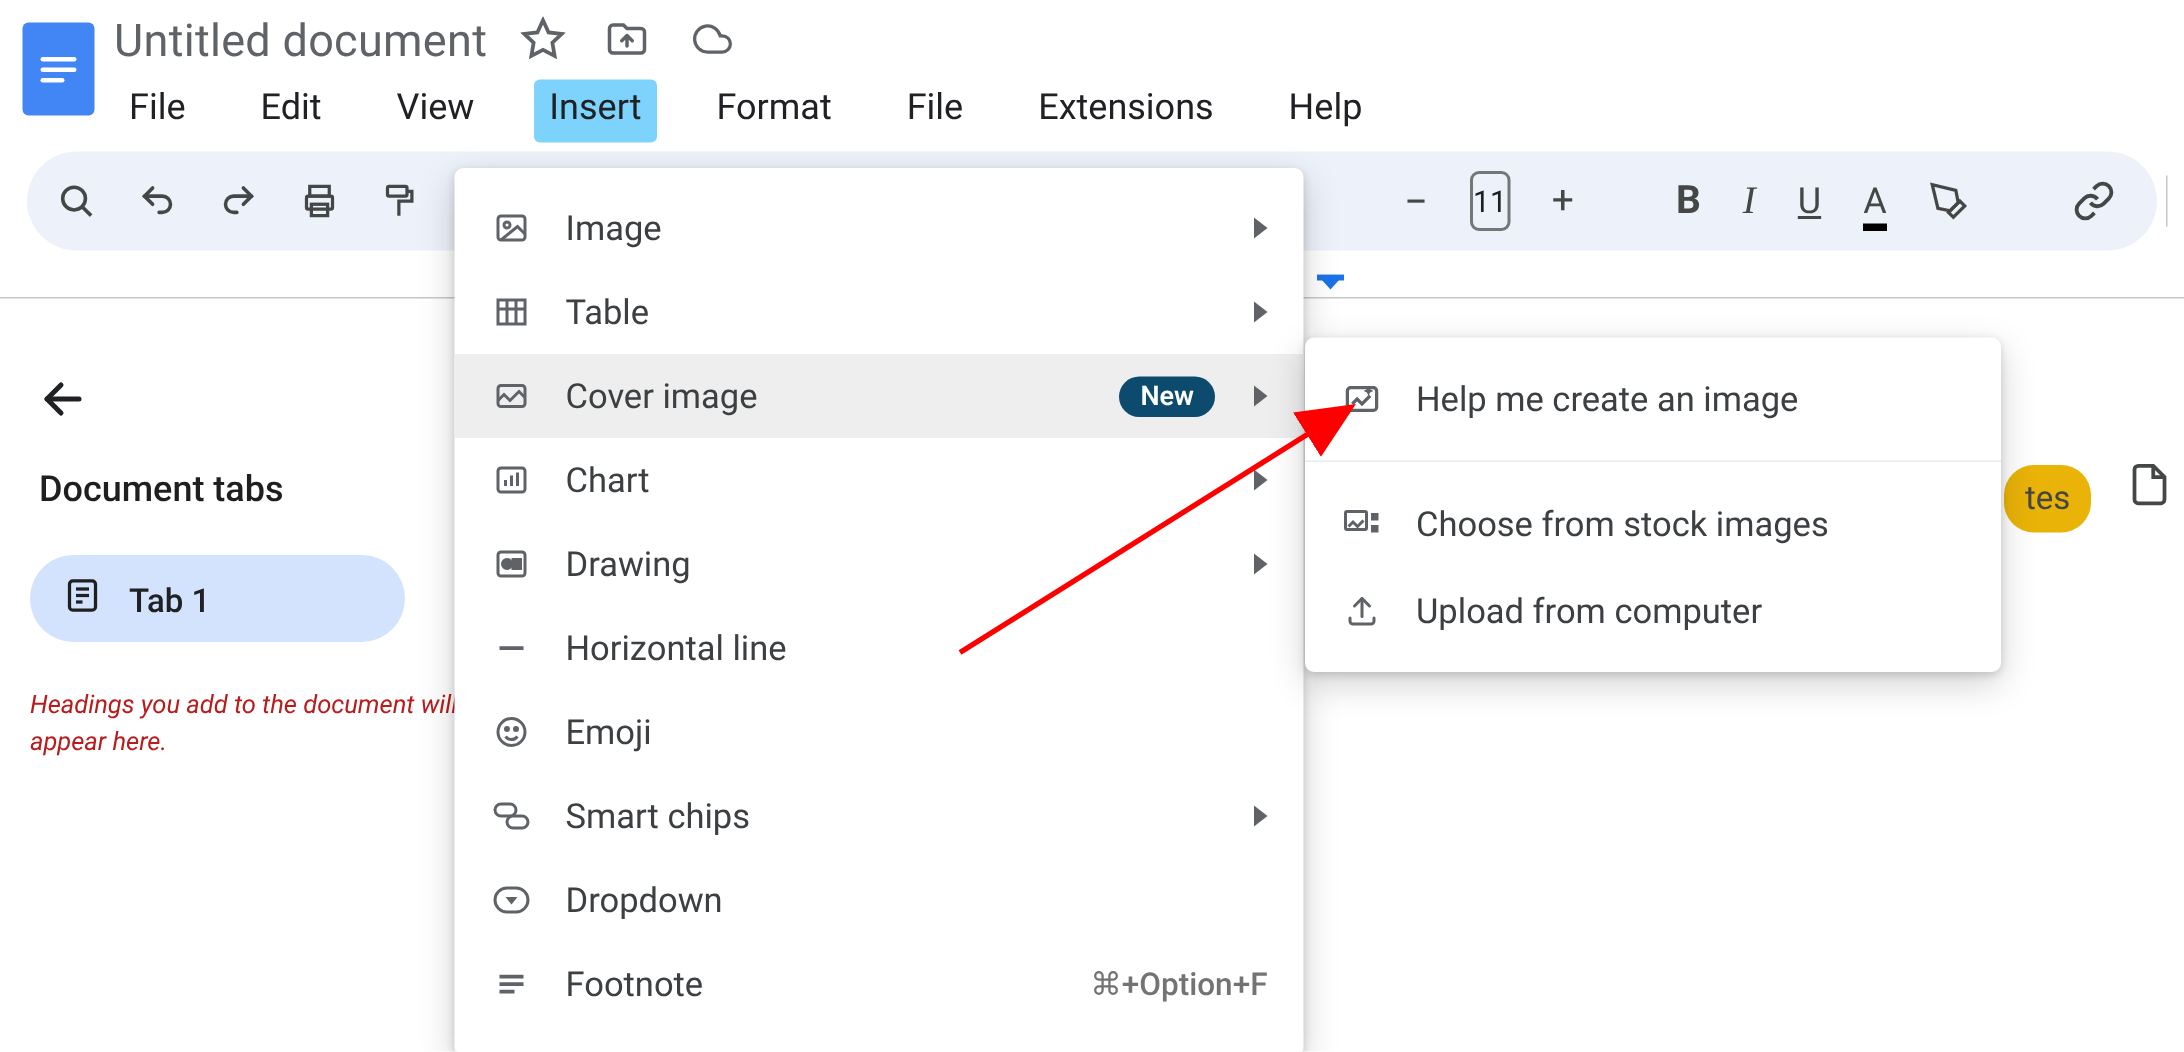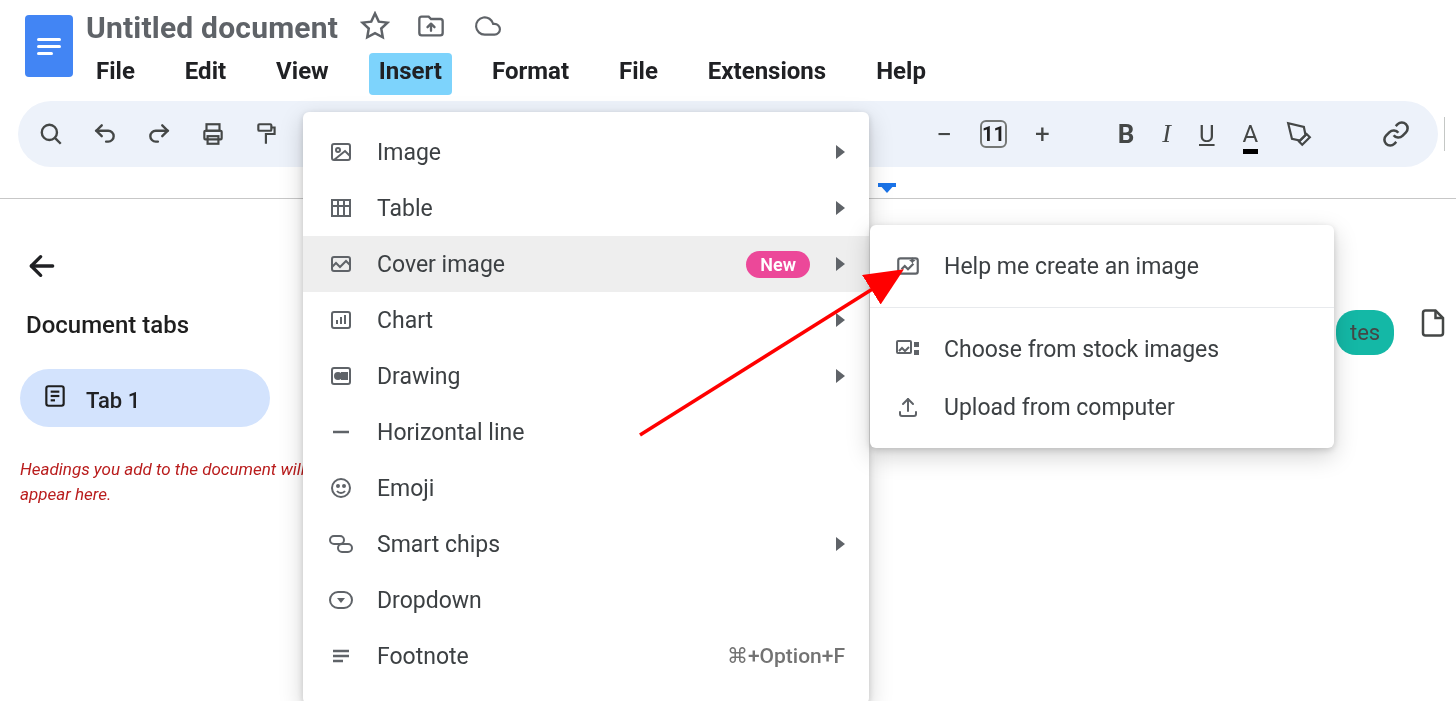--- a/index.html
+++ b/index.html
@@ -10,22 +10,21 @@
     color: #202124;
     width: 1456px;
     height: 701px;
     overflow: hidden;
     position: relative;
   }
   
   .header {
     display: flex;
     align-items: flex-start;
-    padding: 10px 20px 0 22px;
-    font-weight: bold;
+    padding: 10px 20px 0 12px;
   }
   .logo {
     width: 54px;
     height: 72px;
     display: flex;
     align-items: center;
     justify-content: center;
     margin-right: 10px;
   }
   .logo-shape {
@@ -79,27 +78,26 @@
     padding: 0 20px;
     gap: 28px;
     color:#444746;
   }
   .toolbar .sep { width:1px; height:34px; background:#c4c7c5; margin:0 6px;}
   .toolbar svg { display:block; }
   .font-size-box {
     border:2px solid #747775;
     border-radius:6px;
     width:56px;
-    height:28px;
+    height:40px;
     display:flex;
     align-items:center;
     justify-content:center;
     font-size:20px;
     color:#1f1f1f;
-    font-weight:bold;
   }
   .toolbar-btn {
     width:32px; height:32px; display:flex; align-items:center; justify-content:center;
     font-size:22px;
   }
   .bold { font-weight:700; font-size:26px; }
   .italic { font-style:italic; font-family: 'Times New Roman', serif; font-size:26px;}
   .underline { text-decoration: underline; font-size:24px;}
   .text-color { position:relative; font-size:24px;}
   .text-color .bar { position:absolute; bottom:-4px; left:0; right:0; height:5px; background:#000;}
@@ -176,21 +174,21 @@
   .menu-label { flex:1; }
   .menu-arrow {
     width:0; height:0;
     border-top:7px solid transparent;
     border-bottom:7px solid transparent;
     border-left:9px solid #5f6368;
     margin-left:10px;
   }
   .menu-shortcut { color:#737373; font-size:21px; font-weight:500;}
   .new-badge {
-    background:#ec4899;
+    background:#0c4a6e;
     color:#fff;
     font-size:18px;
     font-weight:600;
     padding:3px 14px;
     border-radius:20px;
     margin-right:16px;
   }
   
   .submenu {
     position:absolute;
@@ -204,21 +202,21 @@
   }
   .submenu .menu-item { height:58px; font-size:23px;}
   .submenu-divider { height:1px; background:#e8eaed; margin: 12px 0;}
   
   .peek-tes {
     position:absolute;
     left:1336px;
     top:310px;
     font-size:22px;
     color:#444746;
-    background:#14b8a6;
+    background:#eab308;
     padding:10px 14px;
     border-radius:20px;
   }
   .peek-doc-icon {
     position:absolute;
     left:1418px;
     top:308px;
   }
   
   .arrow-svg {

